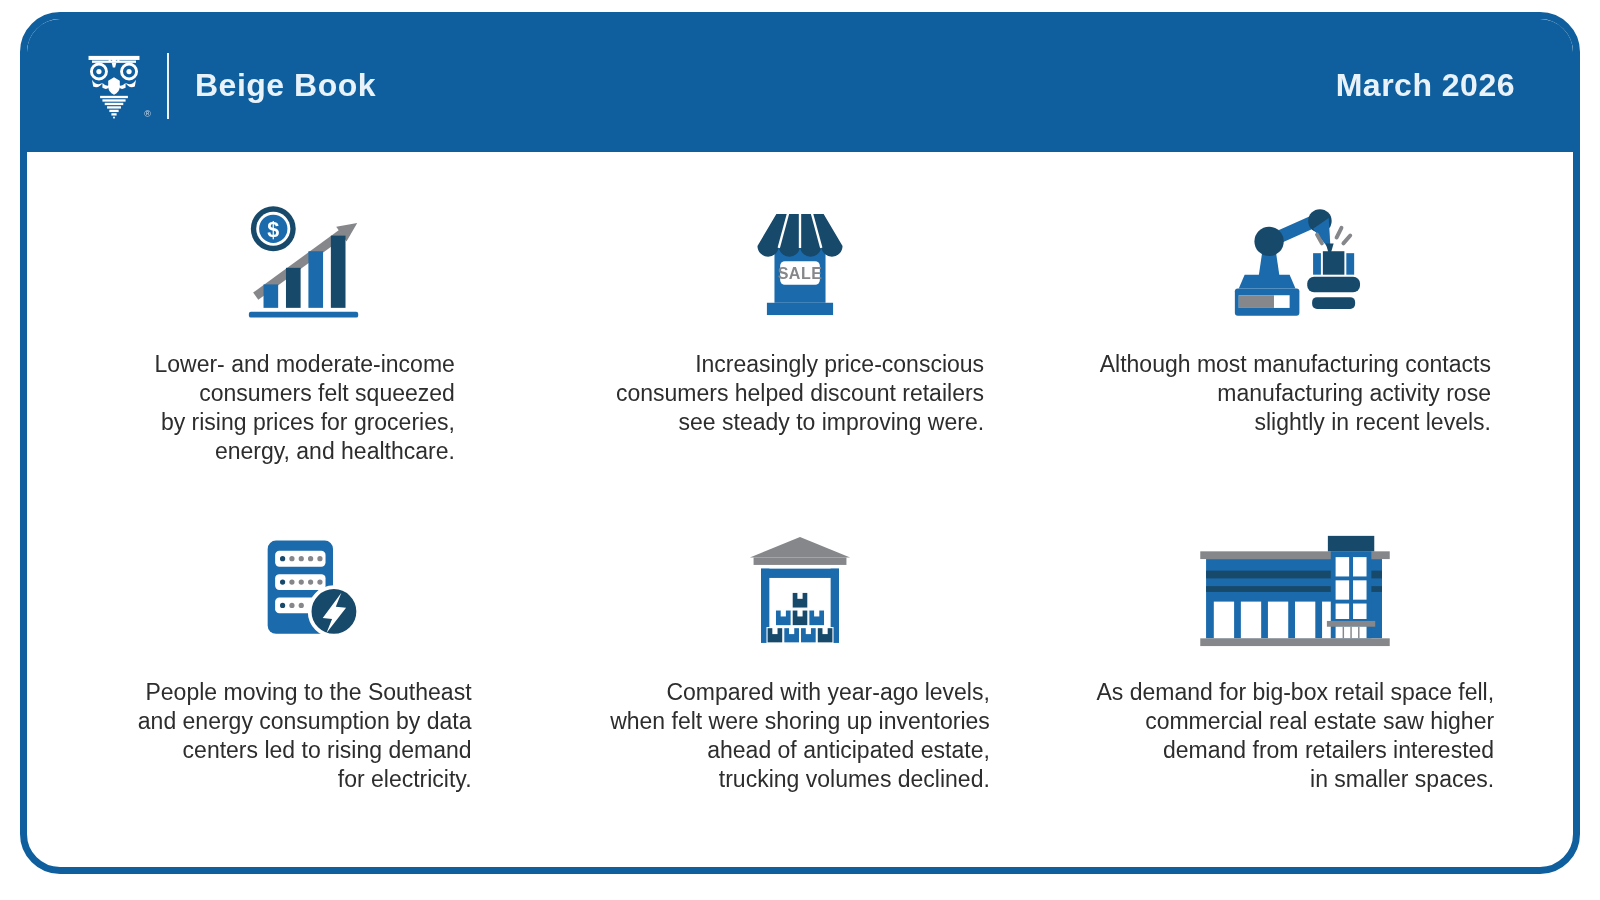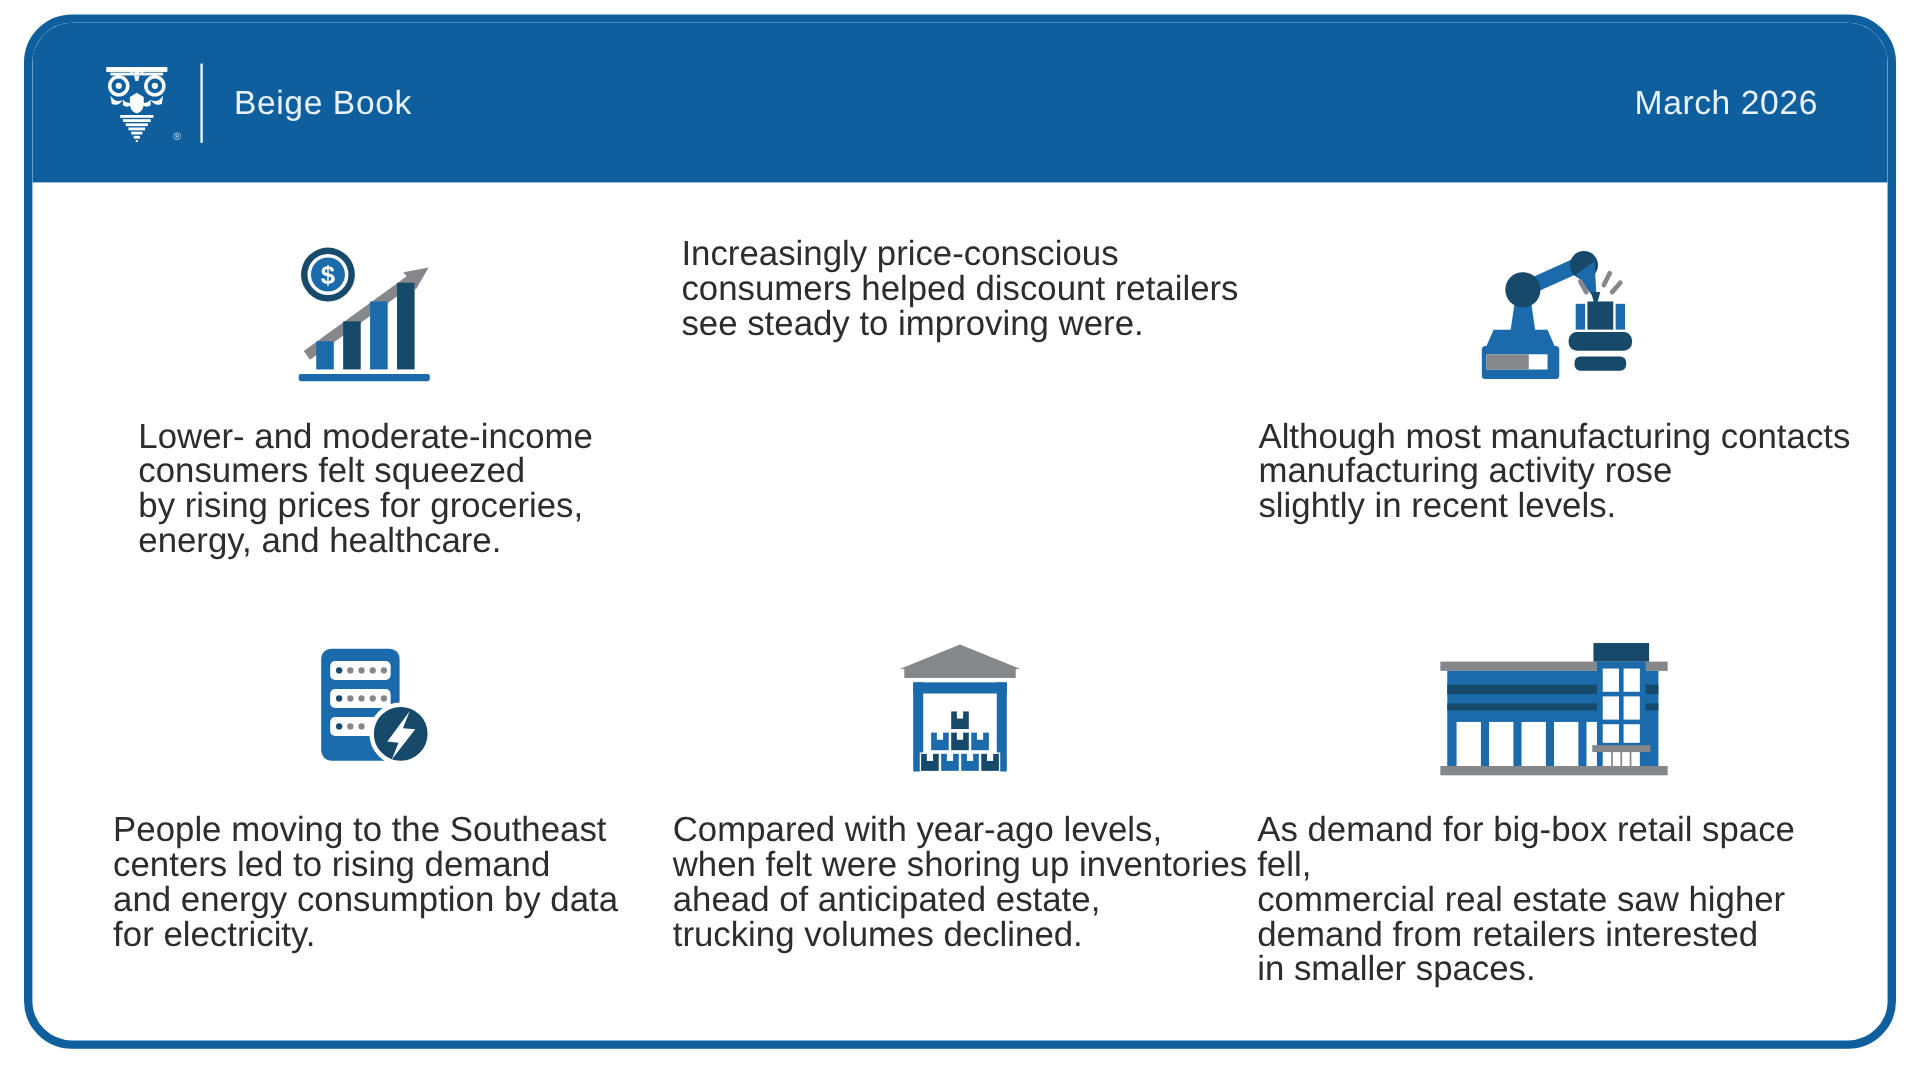--- a/index.html
+++ b/index.html
@@ -24,31 +24,31 @@
     height:133px;background:var(--brand-blue);
     display:flex;align-items:center;padding:0 58px;
   }
   .logo-wrap{position:relative;width:60px;height:70px;flex:0 0 auto;display:flex;align-items:center;}
   .logo-reg{
     position:absolute;right:-6px;bottom:2px;color:var(--header-text);
     font-size:9px;line-height:1;opacity:.85;
   }
   .header-divider{width:2px;height:66px;background:rgba(255,255,255,.92);margin:0 26px 0 22px;}
   .page-title,.report-date{
-    color:var(--header-text);font-size:28px;font-weight:400;letter-spacing:.5px;white-space:nowrap;
+    color:var(--header-text);font-size:32px;font-weight:700;letter-spacing:.5px;white-space:nowrap;
   }
   .report-date{margin-left:auto;}
   .grid{
     display:grid;grid-template-columns:repeat(3,1fr);
     padding:46px 30px 0;row-gap:60px;
   }
   .cell{display:flex;flex-direction:column;align-items:center;}
   .icon-wrap{height:122px;display:flex;align-items:flex-end;justify-content:center;margin-bottom:30px;}
   .caption{
-    font-size:29px;line-height:29px;color:var(--text-dark);text-align:left;font-weight:400;
+    font-size:23px;line-height:29px;color:var(--text-dark);text-align:right;font-weight:400;
   }
   .caption span{display:block;}
   svg{display:block;}
 </style>
 </head>
 <body>
 
 <div class="page">
   <div class="card">
 
@@ -105,20 +105,36 @@
         </div>
         <p class="caption">
           <span>Lower- and moderate-income</span>
           <span>consumers felt squeezed</span>
           <span>by rising prices for groceries,</span>
           <span>energy, and healthcare.</span>
         </p>
       </section>
 
       <section class="cell">
+        <div class="icon-wrap">
+          <svg width="104" height="112" viewBox="0 0 110 114">
+            <rect x="28" y="40" width="54" height="58" fill="#1a6aac"></rect>
+            <rect x="20" y="98" width="70" height="13" fill="#1a6aac"></rect>
+            <path d="M30 4 L80 4 L100 38
+                     A11.25 11.25 0 0 1 77.5 38
+                     A11.25 11.25 0 0 1 55 38
+                     A11.25 11.25 0 0 1 32.5 38
+                     A11.25 11.25 0 0 1 10 38 Z" fill="#17496b"></path>
+            <line x1="42.5" y1="3" x2="32.5" y2="40" stroke="#ffffff" stroke-width="2.5"></line>
+            <line x1="55" y1="3" x2="55" y2="40" stroke="#ffffff" stroke-width="2.5"></line>
+            <line x1="67.5" y1="3" x2="77.5" y2="40" stroke="#ffffff" stroke-width="2.5"></line>
+            <rect x="34" y="54" width="42" height="25" rx="5" fill="#ffffff"></rect>
+            <text x="55" y="72.5" text-anchor="middle" font-size="17" font-weight="bold" font-family="Liberation Sans, sans-serif" fill="#85878a" letter-spacing="0.5">SALE</text>
+          </svg>
+        </div>
         <p class="caption">
           <span>Increasingly price-conscious</span>
           <span>consumers helped discount retailers</span>
           <span>see steady to improving were.</span>
         </p>
       </section>
 
       <section class="cell">
         <div class="icon-wrap">
           <svg width="132" height="118" viewBox="0 0 135 120">
@@ -168,22 +184,22 @@
             <circle cx="76" cy="50.5" r="2.8" fill="#85878a"></circle>
             <circle cx="36" cy="75.5" r="2.8" fill="#17496b"></circle>
             <circle cx="46" cy="75.5" r="2.8" fill="#85878a"></circle>
             <circle cx="56" cy="75.5" r="2.8" fill="#85878a"></circle>
             <circle cx="91" cy="82" r="26" fill="#17496b" stroke="#ffffff" stroke-width="4"></circle>
             <path d="M99 62 L79 89 L89 90 L83 105 L104 78 L93 77 Z" fill="#ffffff"></path>
           </svg>
         </div>
         <p class="caption">
           <span>People moving to the Southeast</span>
+          <span>and energy consumption by data</span>
           <span>centers led to rising demand</span>
-          <span>and energy consumption by data</span>
           <span>for electricity.</span>
         </p>
       </section>
 
       <section class="cell">
         <div class="icon-wrap">
           <svg width="104" height="116" viewBox="0 0 112 118">
             <polygon points="56,2 110,24 2,24" fill="#85878a"></polygon>
             <rect x="6" y="24" width="100" height="8" fill="#85878a"></rect>
             <rect x="14" y="36" width="84" height="10" fill="#1a6aac"></rect>

